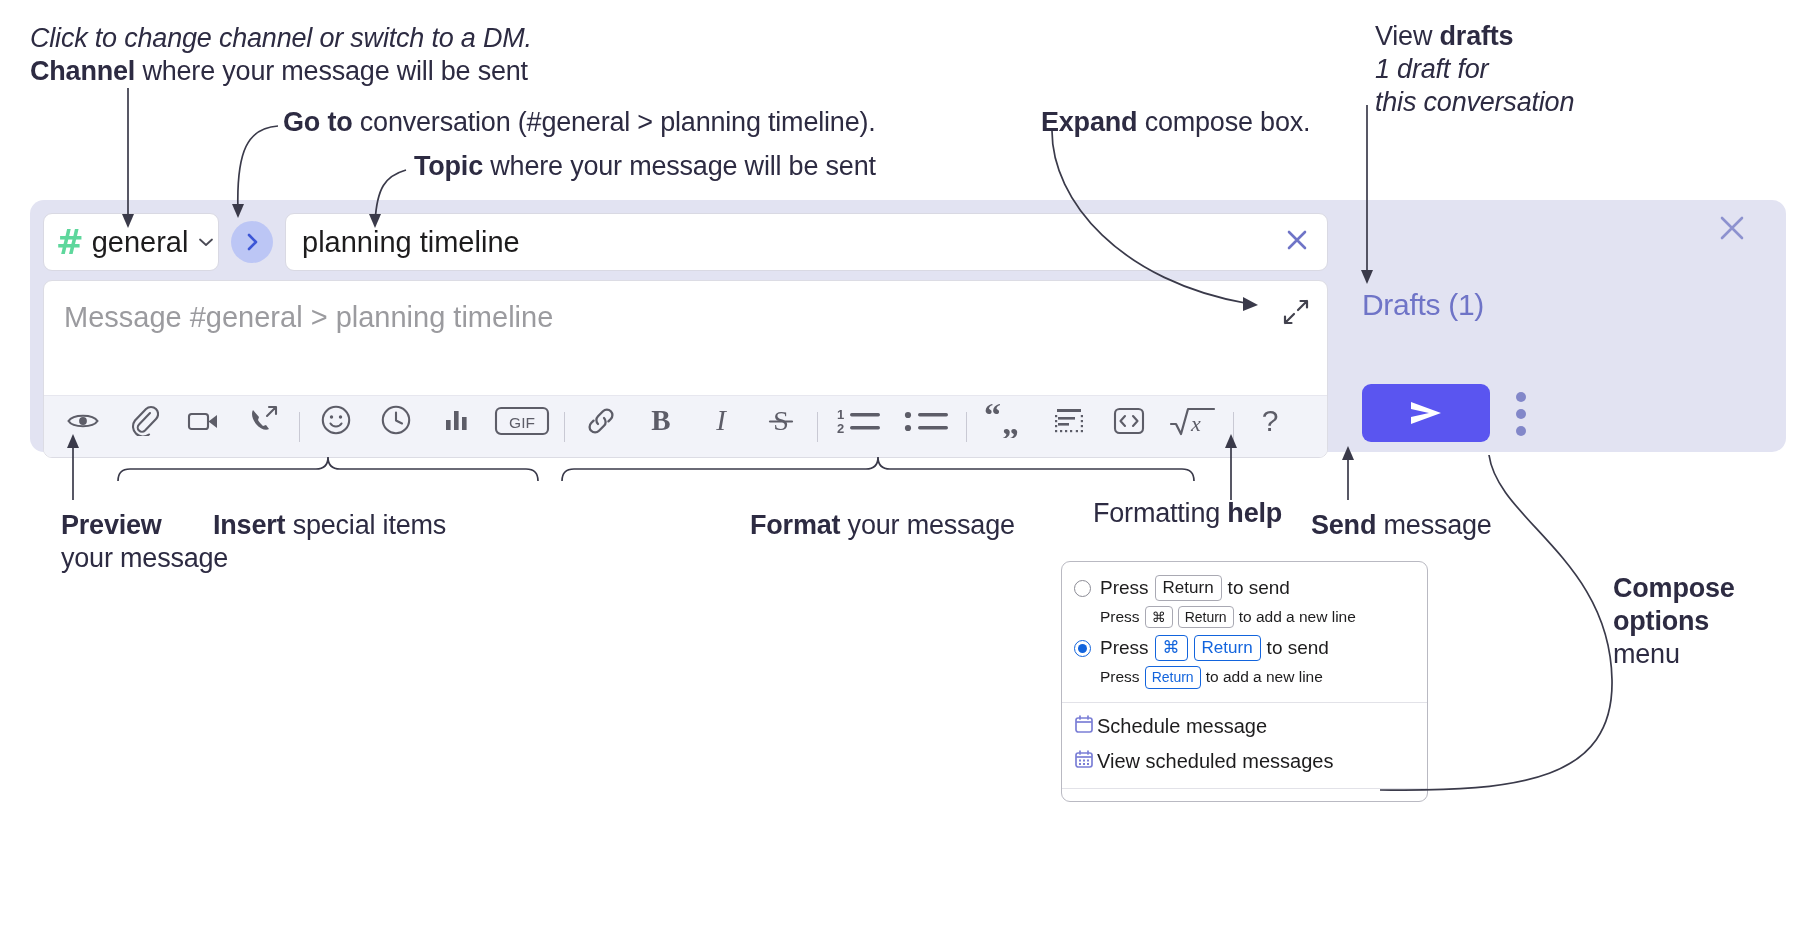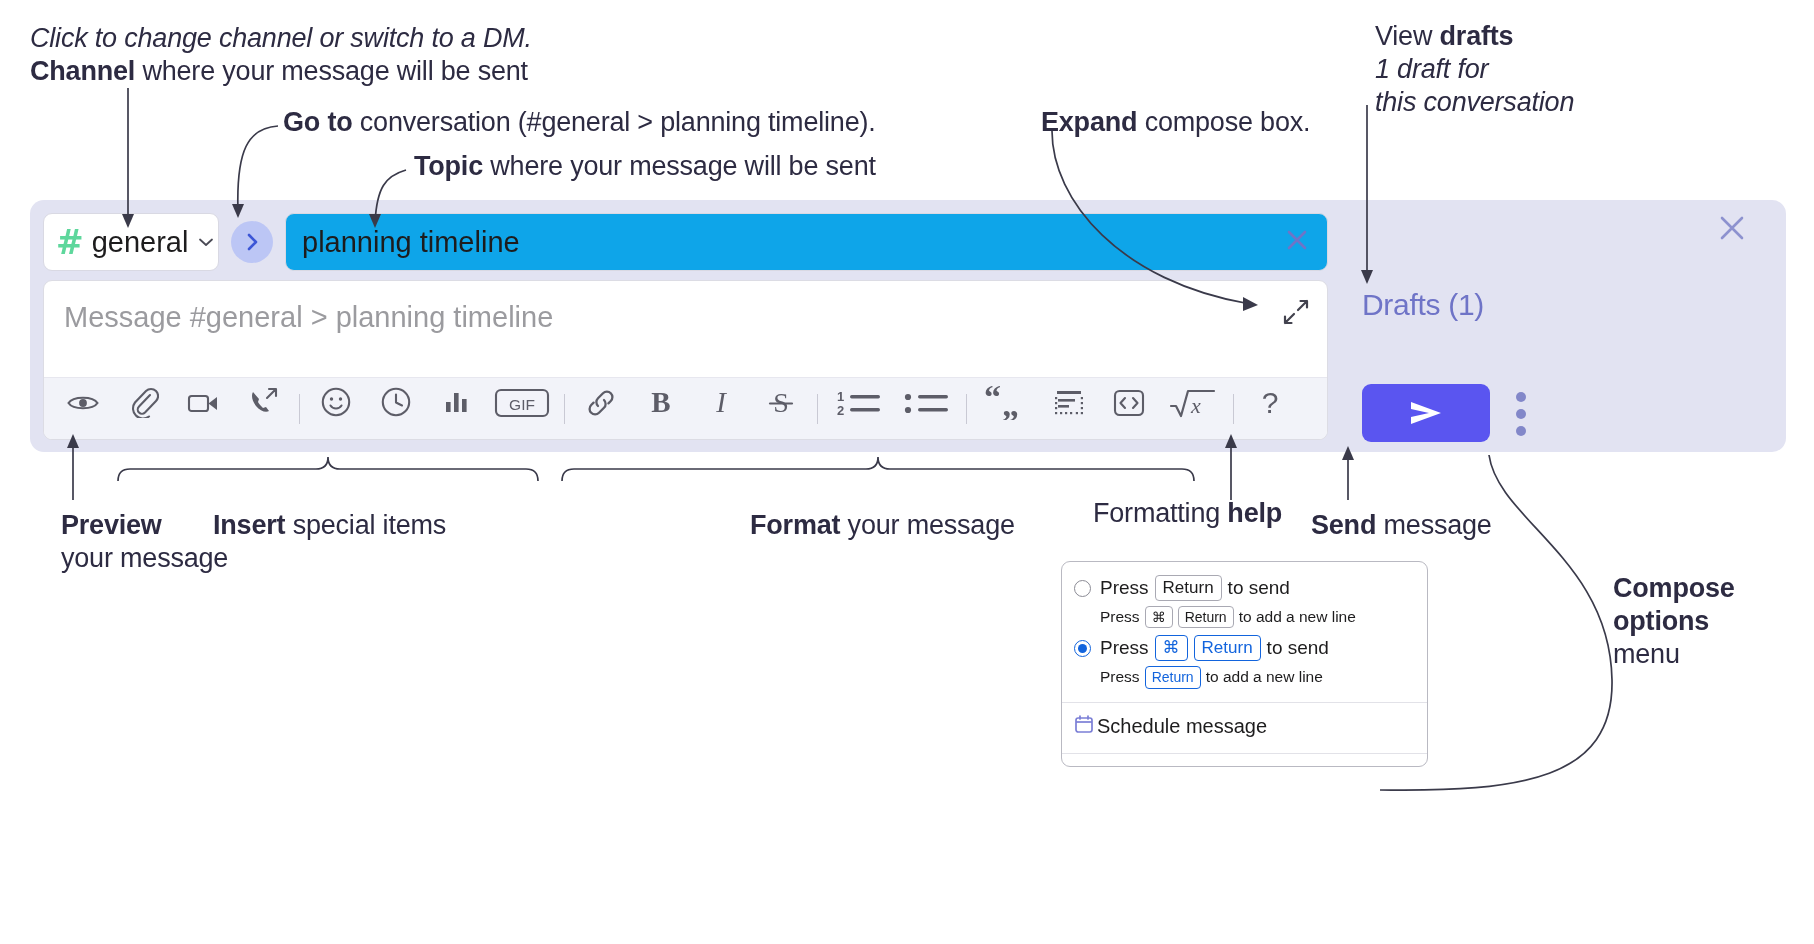--- a/index.html
+++ b/index.html
@@ -57,32 +57,32 @@
 
   .goto-btn {
     width:42px;height:42px;border-radius:50%;
     background:#bcc6f5;
     display:flex;align-items:center;justify-content:center;
     margin: 0 12px;
     flex:0 0 auto;
   }
   .topic-field {
     flex:1; height:58px;
-    background:#0ea5e9; border:1px solid #d9d9e3; border-radius:9px;
+    background:#ffffff; border:1px solid #d9d9e3; border-radius:9px;
     display:flex;align-items:center;
     padding: 0 14px 0 16px;
   }
   .topic-val { font-size:29px; color:#1d1c1d; flex:1; }
 
   .msgbox {
     margin-top: 8px;
     background:#fff;
     border:1px solid #dcdce4;
     border-radius:9px;
-    height: 160px;
+    height: 178px;
     position:relative;
   }
   .msg-ph {
     position:absolute; left:20px; top:20px;
     font-size:29px; color:#9b9b9f;
   }
   .expand-ic { position:absolute; right:16px; top:16px; width:30px; height:30px; }
 
   .toolbar {
     position:absolute; left:0; right:0; bottom:0;
@@ -466,20 +466,38 @@
     <span>
       <svg width="20" height="20" viewBox="0 0 20 20">
           <rect x="2" y="4" width="16" height="14" rx="2.2" fill="none" stroke="#7b7fd6" stroke-width="1.7"></rect>
           <path d="M2 8 L18 8" stroke="#7b7fd6" stroke-width="1.7"></path>
           <path d="M6 2 L6 5 M14 2 L14 5" stroke="#7b7fd6" stroke-width="1.7" stroke-linecap="round"></path>
         </svg>
     </span>
     <span>Schedule message</span>
   </div>
 
+  <div class="mi">
+    <span>
+      <svg width="20" height="20" viewBox="0 0 20 20">
+          <rect x="2" y="4" width="16" height="14" rx="2.2" fill="none" stroke="#7b7fd6" stroke-width="1.7"></rect>
+          <path d="M2 8 L18 8" stroke="#7b7fd6" stroke-width="1.7"></path>
+          <path d="M6 2 L6 5 M14 2 L14 5" stroke="#7b7fd6" stroke-width="1.7" stroke-linecap="round"></path>
+          <g fill="#7b7fd6">
+            <rect x="5" y="10.5" width="2" height="2"></rect>
+            <rect x="9" y="10.5" width="2" height="2"></rect>
+            <rect x="13" y="10.5" width="2" height="2"></rect>
+            <rect x="5" y="14" width="2" height="2"></rect>
+            <rect x="9" y="14" width="2" height="2"></rect>
+            <rect x="13" y="14" width="2" height="2"></rect>
+          </g>
+        </svg>
+    </span>
+    <span>View scheduled messages</span>
+  </div>
 
   <div class="menu-div"></div>
 
 </div>
 
 <svg id="leaders">
   <g fill="none" stroke="#3a3a4a" stroke-width="1.7">
 
     <path d="M128 88 L128 222"></path>
     <path d="M122 214 L128 228 L134 214 Z" fill="#3a3a4a" stroke="none"></path>

